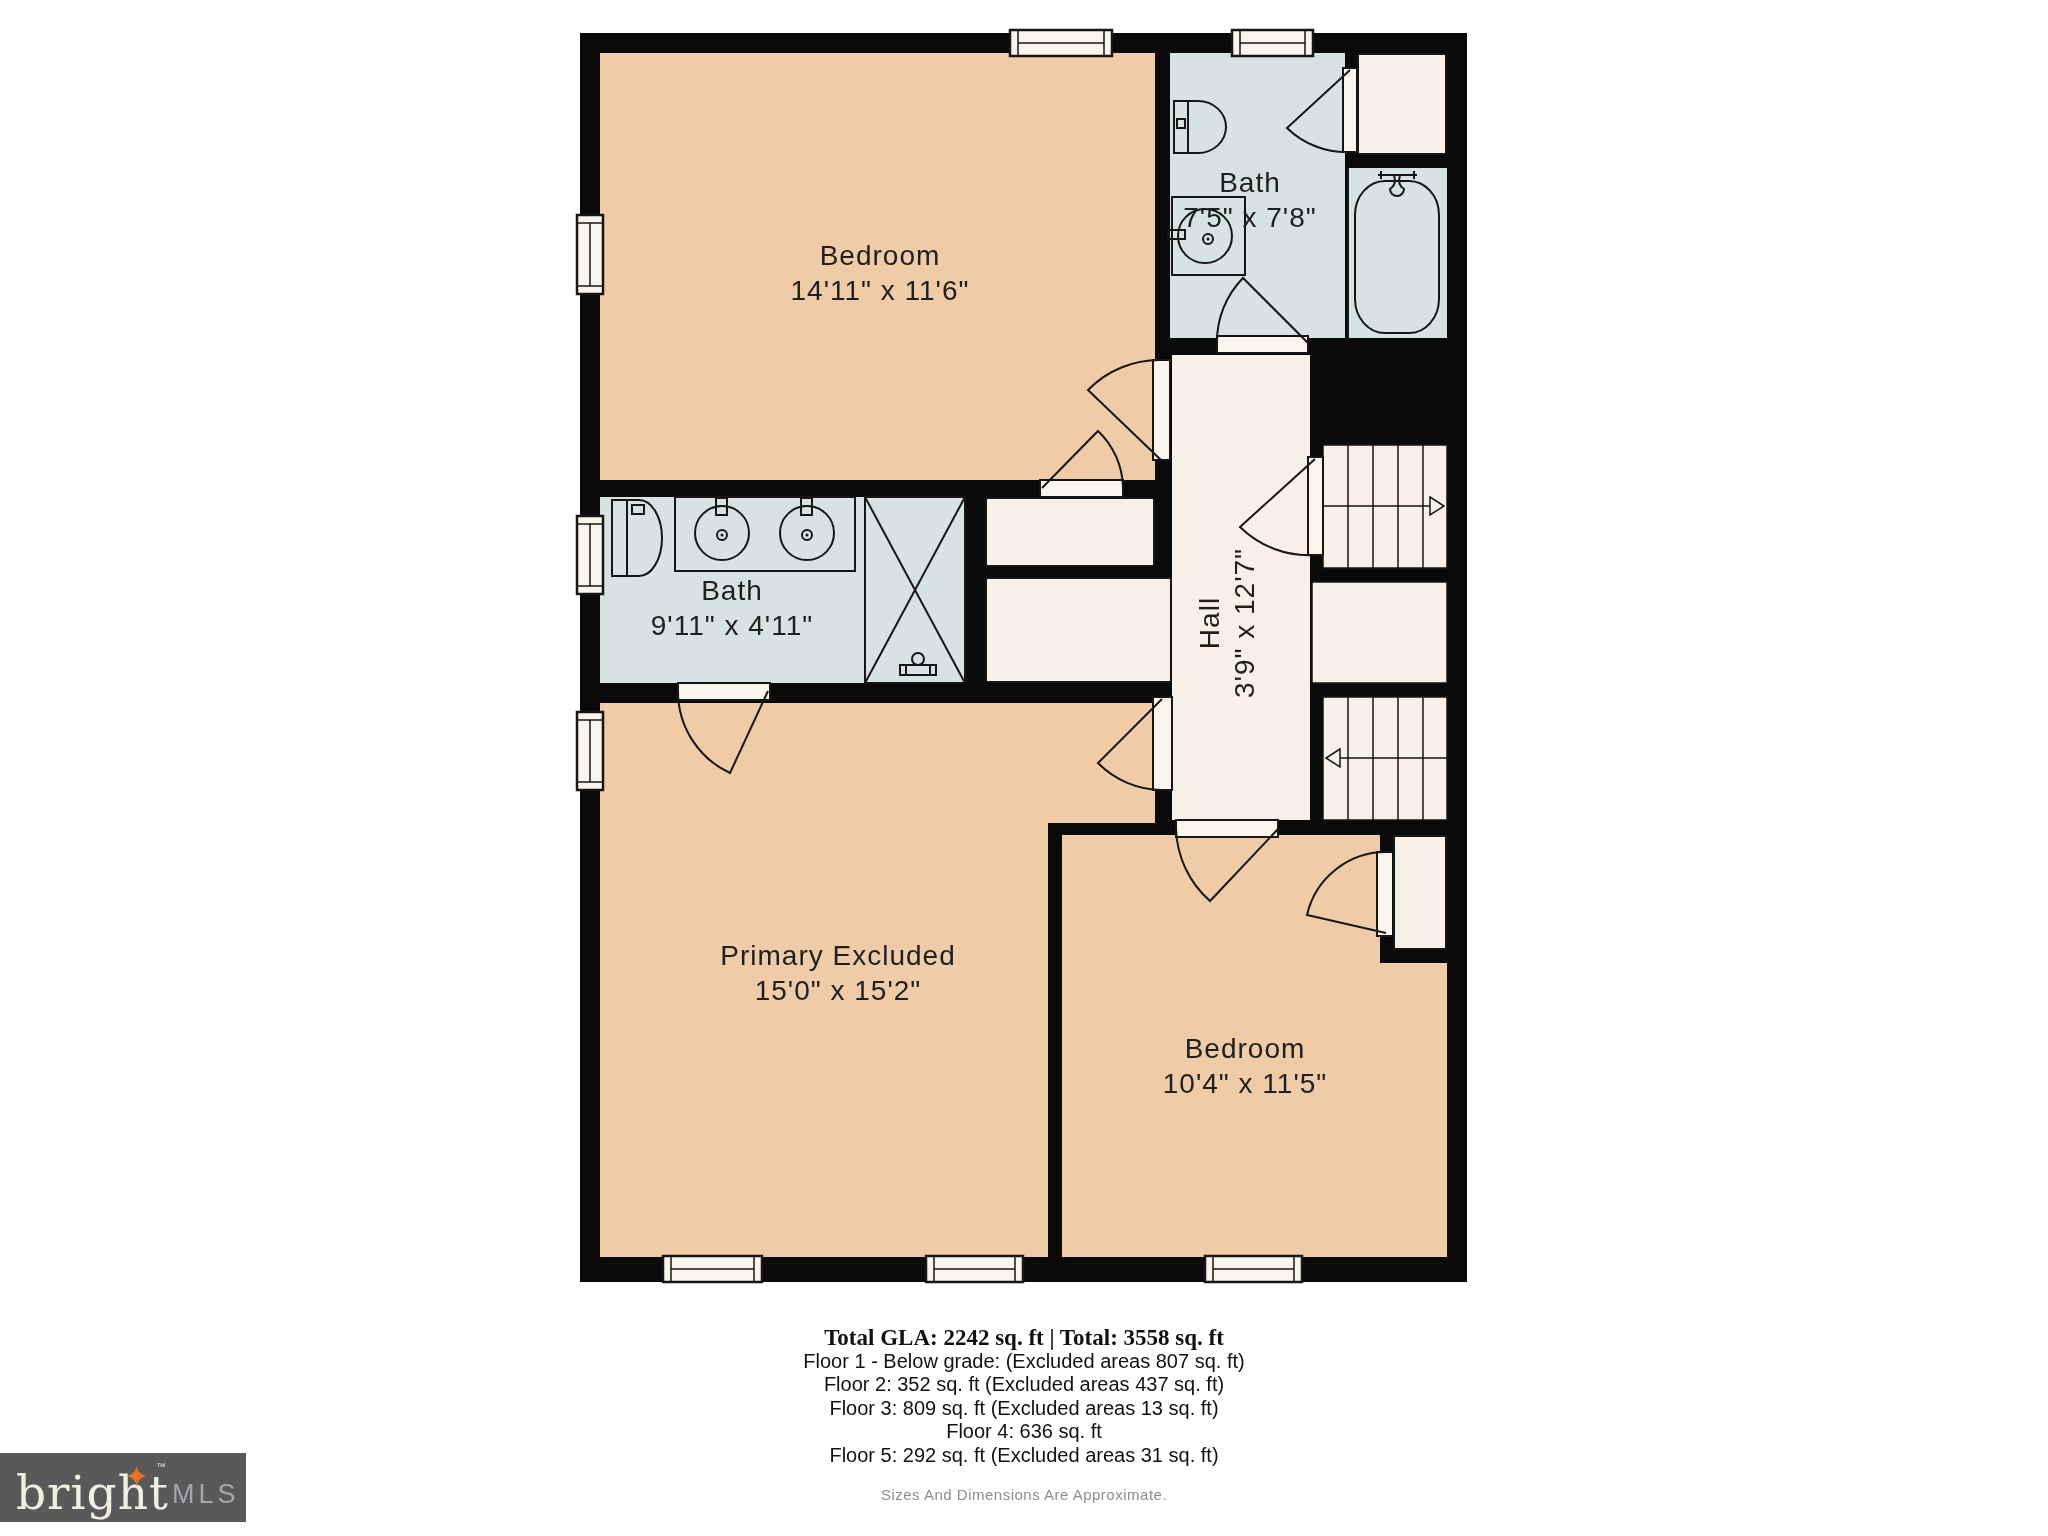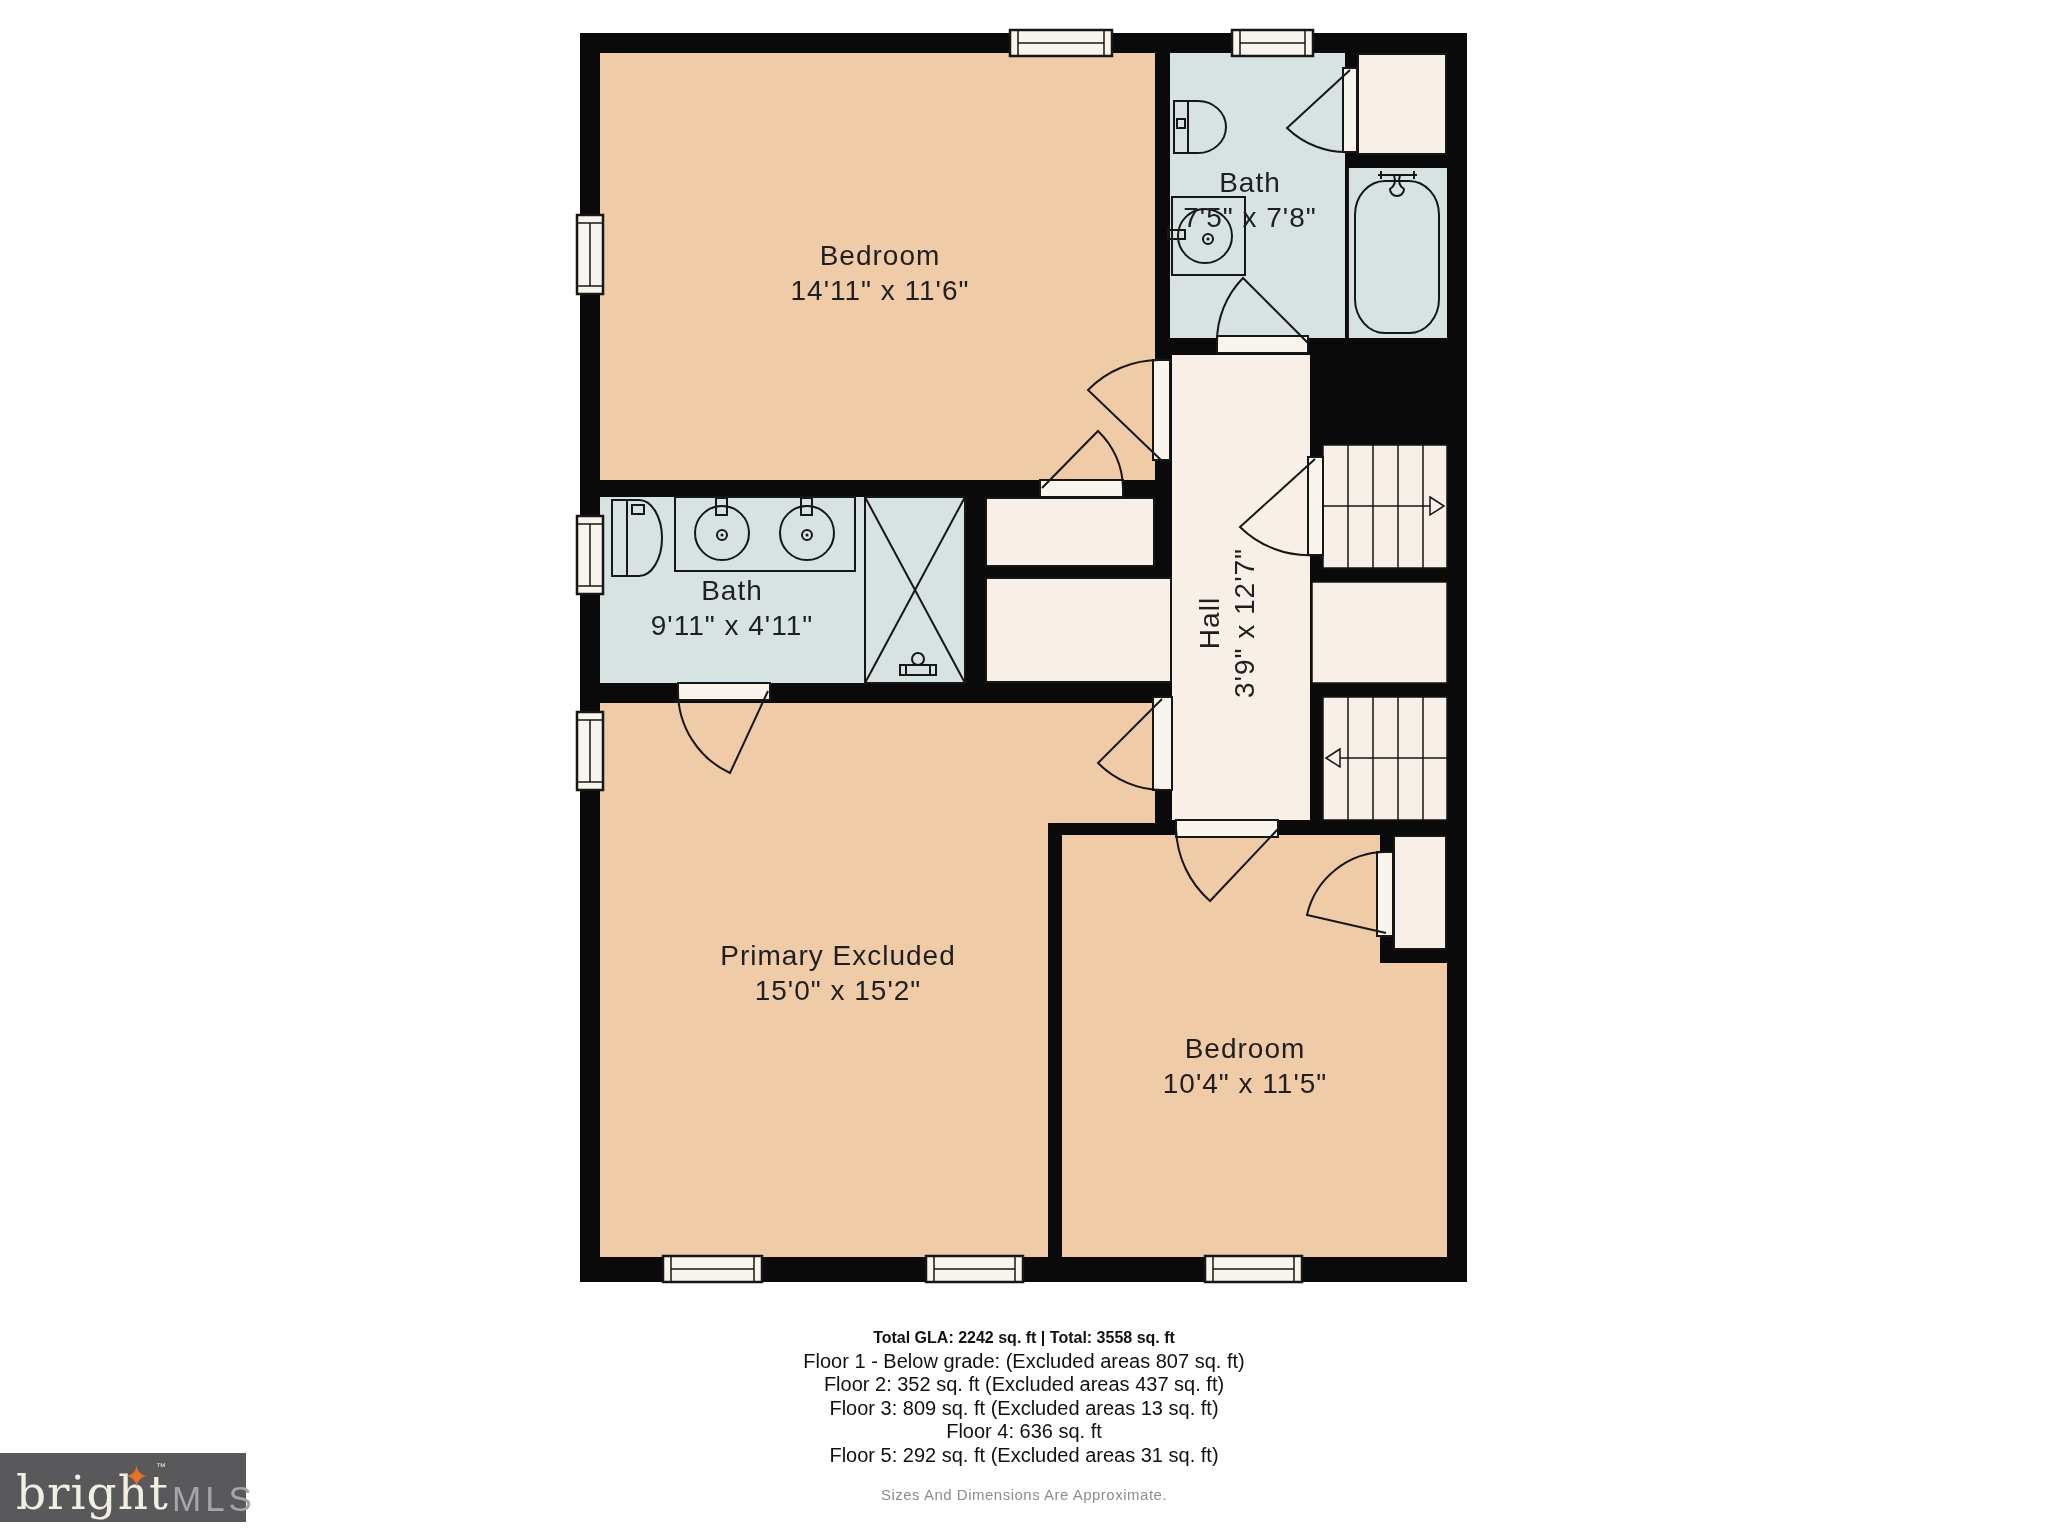--- a/index.html
+++ b/index.html
@@ -32,40 +32,40 @@
     position:absolute;text-align:center;color:#1f1f1f;
     font-size:28px;letter-spacing:1px;line-height:35px;white-space:nowrap;
   }
   .room-label .dims{font-size:28px;}
   .rot{transform:rotate(-90deg);}
   
   .footer{
     position:absolute;left:0;top:1326px;width:2048px;text-align:center;
     color:#111;font-size:20px;line-height:23.5px;
   }
-  .footer .total{font-weight:bold;font-size:16px;}
+  .footer .total{font-weight:bold;font-size:23px;font-family:Liberation Serif, serif;}
   .footer .disclaimer{margin-top:16px;font-size:15px;color:#8d8d8d;letter-spacing:0.5px;}
   
   .logo{
     position:absolute;left:0;top:1453px;width:246px;height:69px;
     background:var(--logo_bg,#59595C);
   }
   .logo .brand{
     position:absolute;left:16px;top:12px;
     font-family:"DejaVu Serif", serif;font-size:47px;color:#F2EEE1;letter-spacing:1px;
   }
   .logo .star{
     position:absolute;left:124px;top:6px;font-size:30px;color:var(--logo_orange,#E8702A);
   }
   .logo .tm{
     position:absolute;left:156px;top:8px;font-size:10px;color:#E6E2D5;
   }
   .logo .mls{
     position:absolute;left:172px;top:26px;
-    font-size:35px;color:#A4A6A9;letter-spacing:4px;
+    font-size:27px;color:#A4A6A9;letter-spacing:4px;
   }
 </style>
 </head>
 <body>
 
 <div class="plan">
 
   <div class="room peach" style="left:20px;  top:20px;  width:555px; height:427px;"></div>
   <div class="room bathblue" style="left:590px; top:20px;  width:175px; height:285px;"></div>
   <div class="room cream thinline" style="left:777px; top:20px;  width:90px;  height:102px;"></div>

